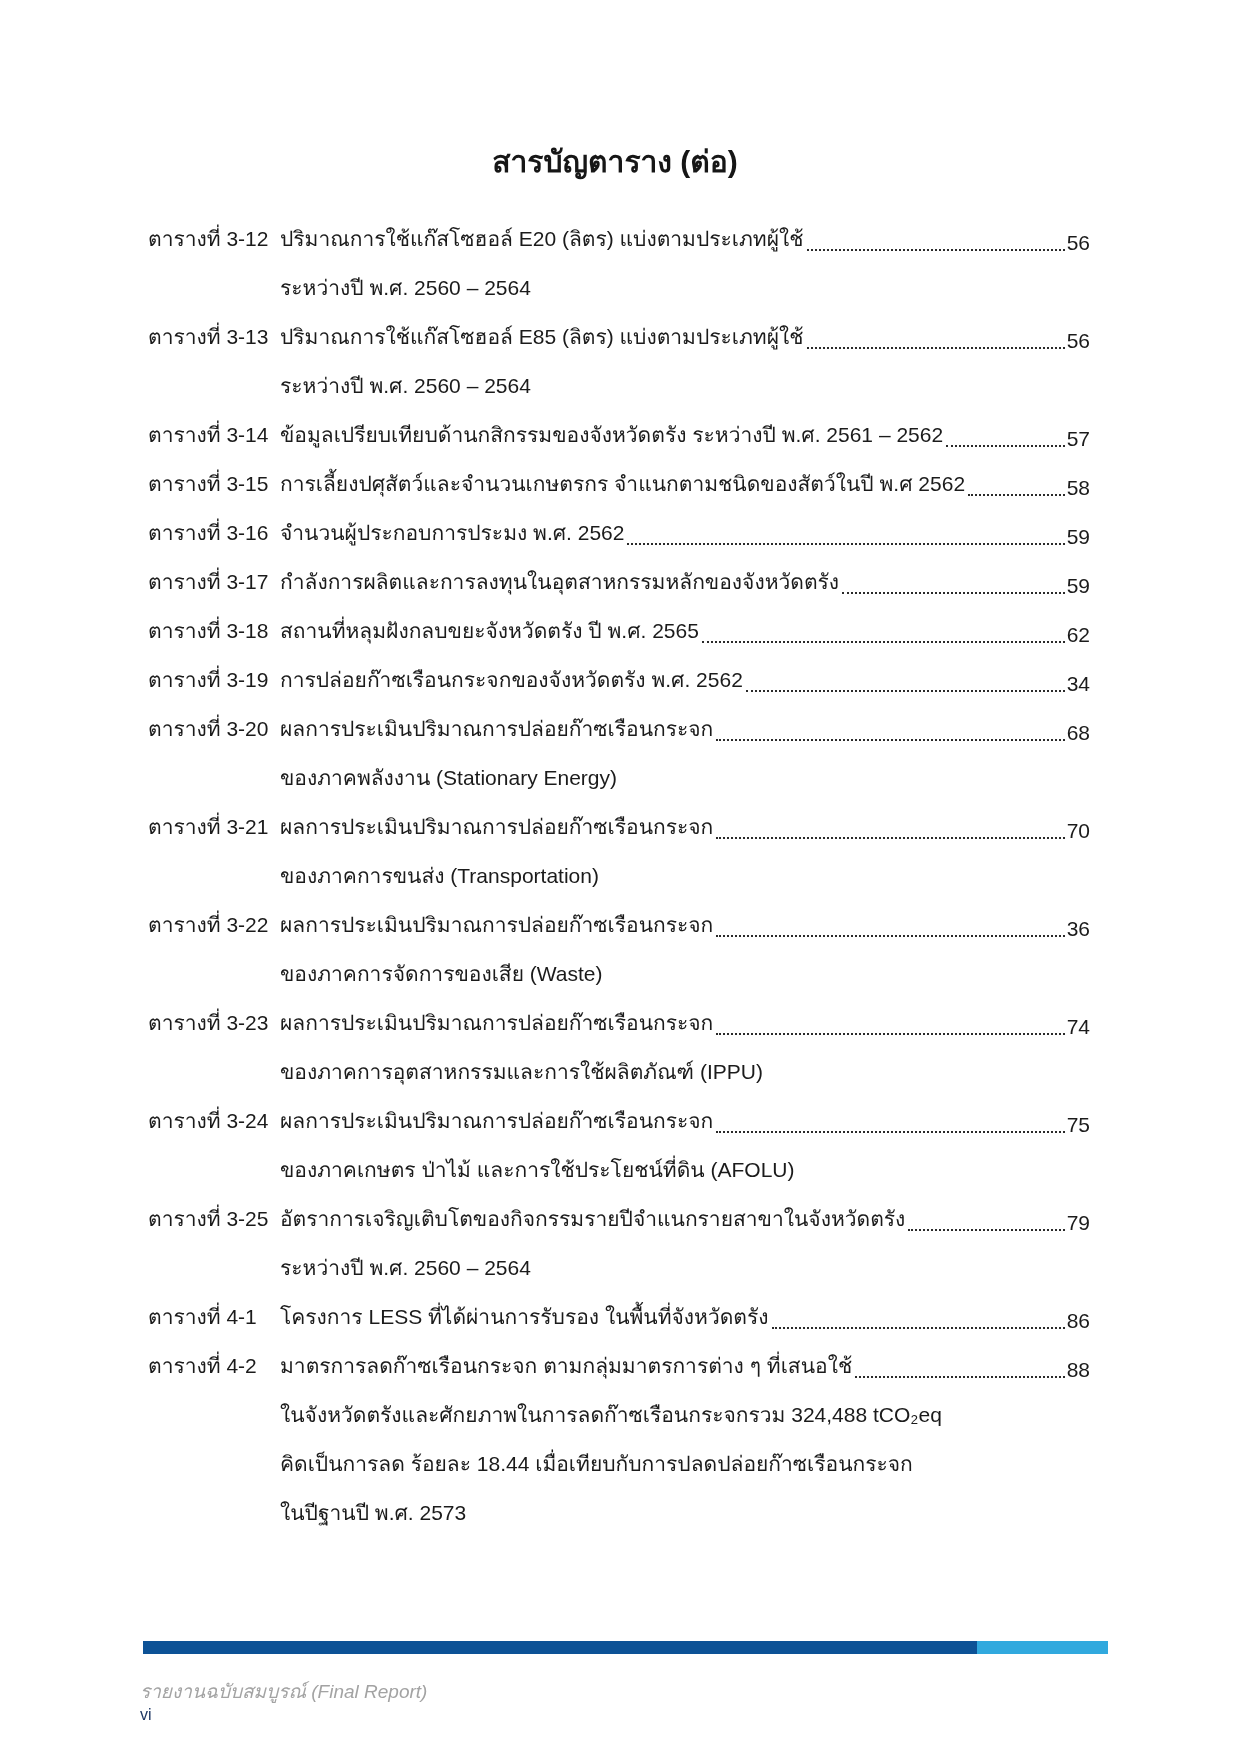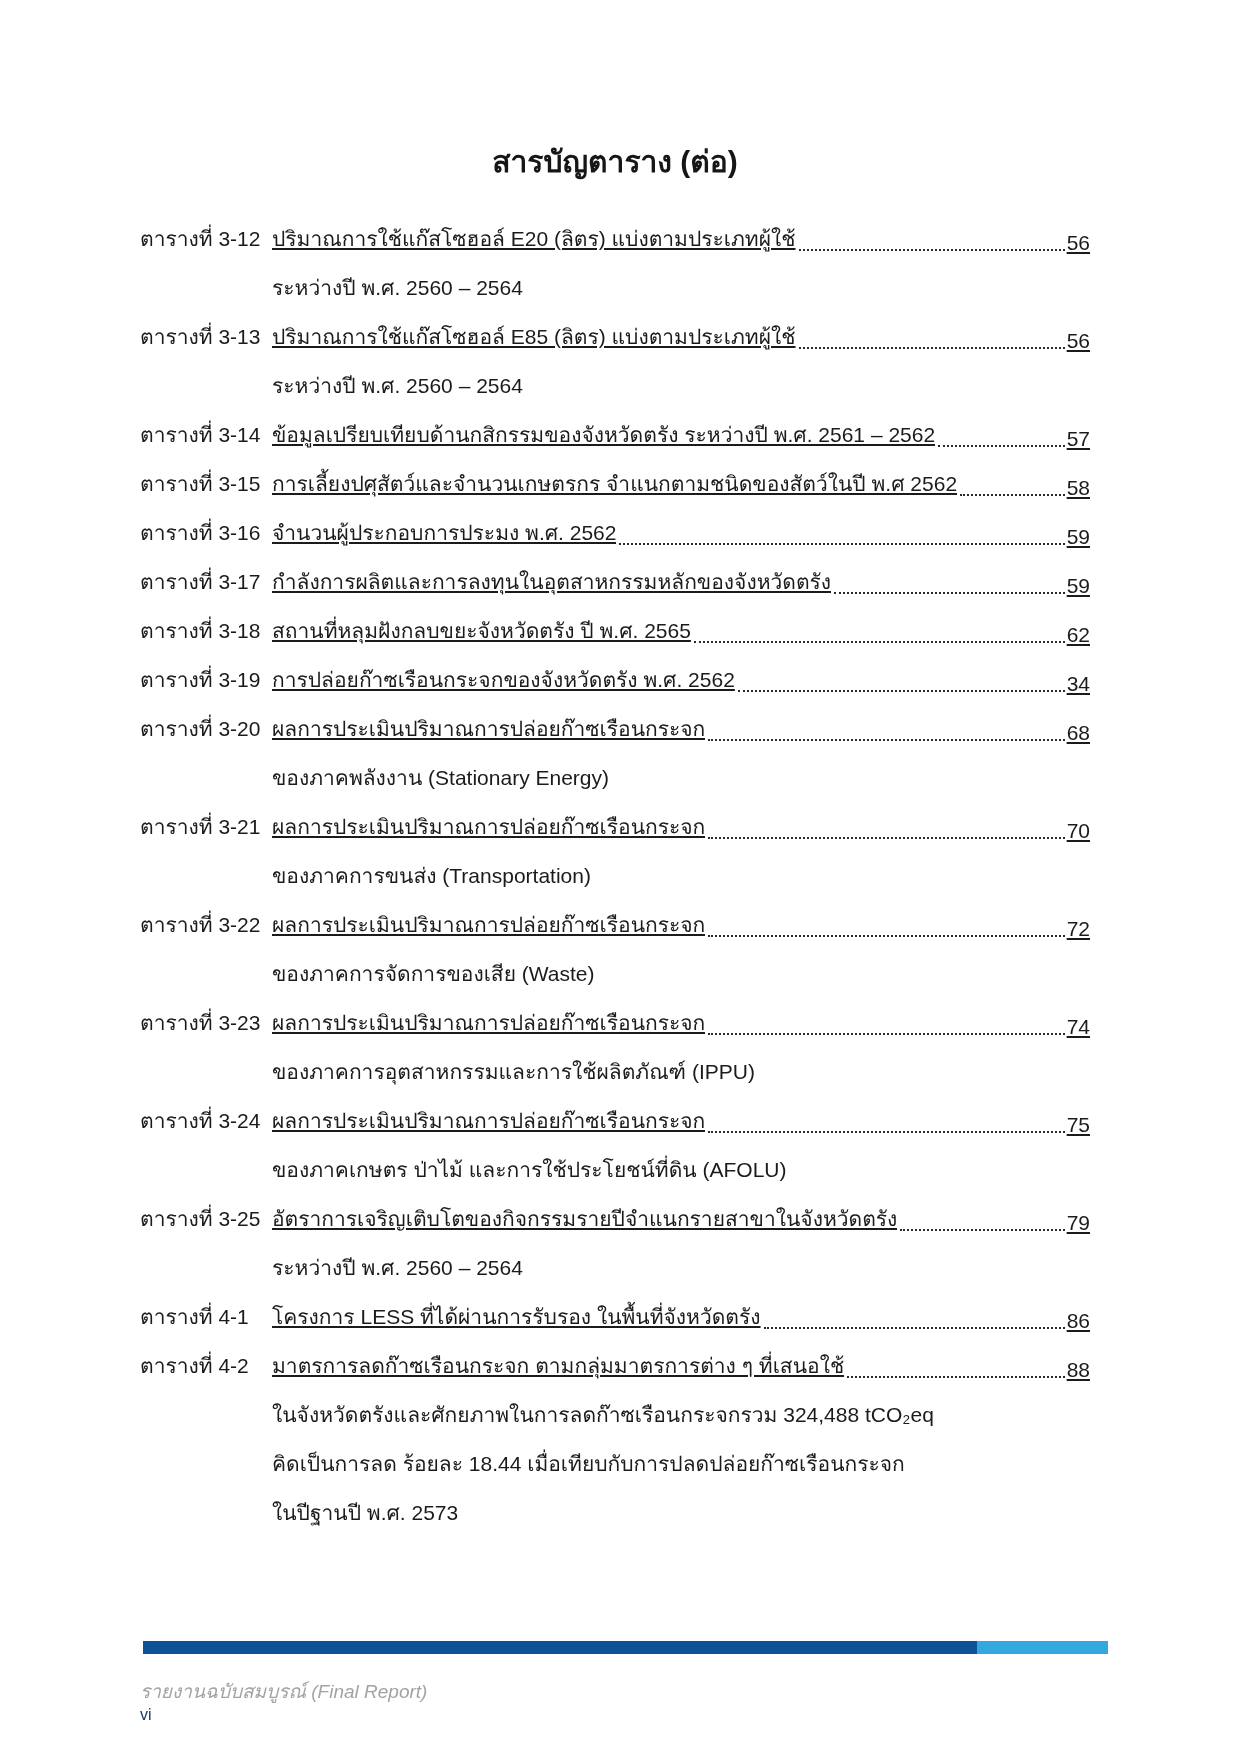--- a/index.html
+++ b/index.html
@@ -31,34 +31,34 @@
     left: 140px;
     width: 950px;
   }
 
   .toc-row {
     display: flex;
     align-items: flex-end;
     height: 49px;
     padding-bottom: 8px;
     font-size: 21px;
+    margin-left: 8px;
   }
 
   .toc-label {
     width: 132px;
     flex: 0 0 132px;
     white-space: nowrap;
   }
 
   .toc-content {
     flex: 1;
     display: flex;
     align-items: flex-end;
     min-width: 0;
-    text-decoration: underline;
   }
 
   .toc-title {
     flex: 0 1 auto;
     white-space: nowrap;
     overflow: hidden;
   }
 
   .toc-leader {
     flex: 1 1 auto;
@@ -206,21 +206,21 @@
         </span>
       </div>
       <div class="toc-row">
         <span class="toc-cont">ของภาคการขนส่ง (Transportation)</span>
       </div>
       <div class="toc-row">
         <span class="toc-label">ตารางที่ 3-22</span>
         <span class="toc-content">
           <span class="toc-title">ผลการประเมินปริมาณการปล่อยก๊าซเรือนกระจก</span>
           <span class="toc-leader"></span>
-          <span class="toc-page">72</span>
+          <span class="toc-page">36</span>
         </span>
       </div>
       <div class="toc-row">
         <span class="toc-cont">ของภาคการจัดการของเสีย (Waste)</span>
       </div>
       <div class="toc-row">
         <span class="toc-label">ตารางที่ 3-23</span>
         <span class="toc-content">
           <span class="toc-title">ผลการประเมินปริมาณการปล่อยก๊าซเรือนกระจก</span>
           <span class="toc-leader"></span>

